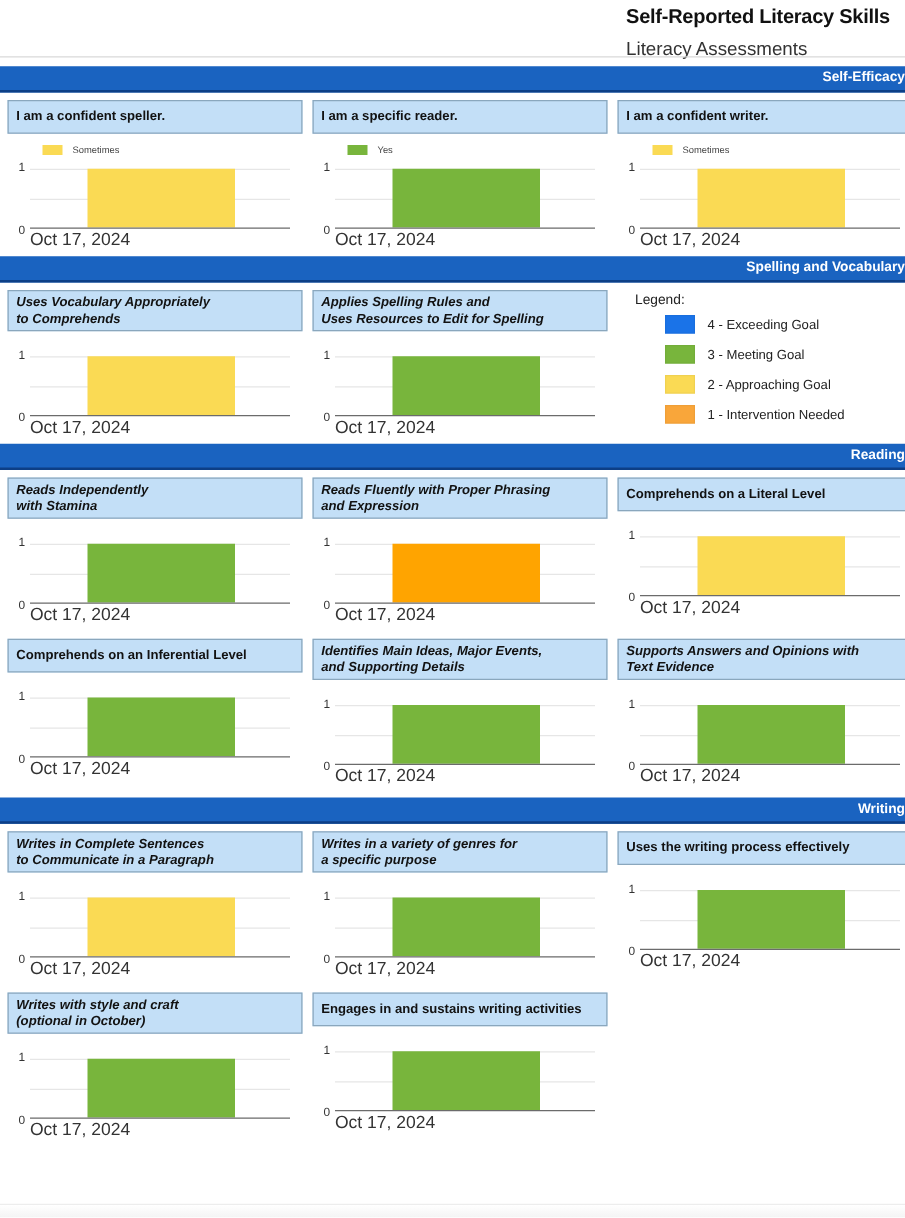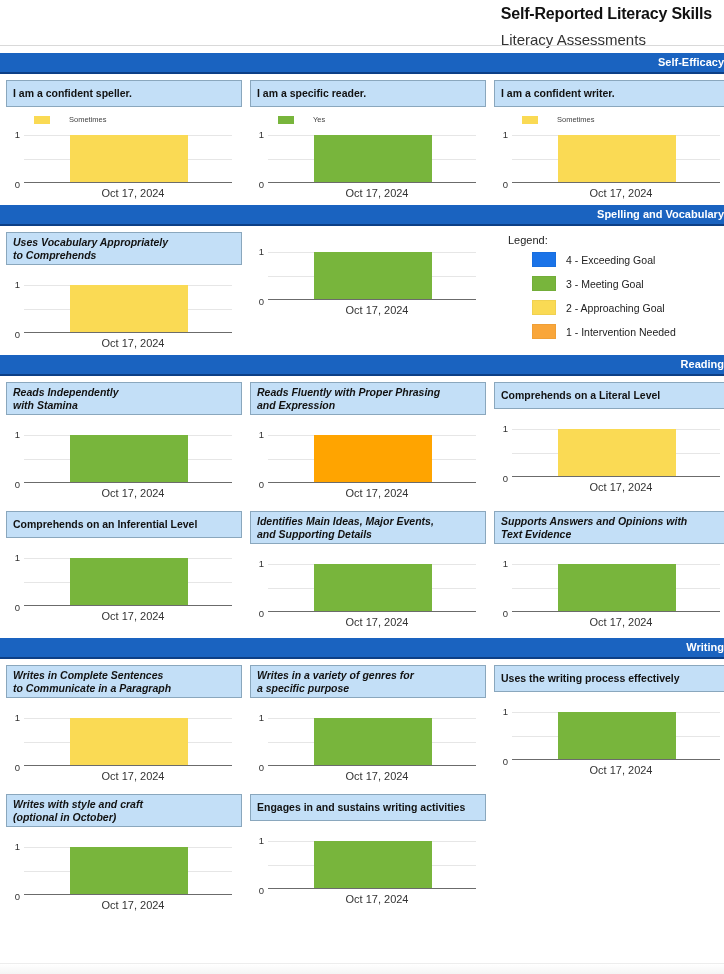--- a/index.html
+++ b/index.html
@@ -99,21 +99,21 @@
 
   
   .chart{
     position:relative;
     height:76px;
     margin-top:8px;
   }
   .chart.has-legend{height:84px;}
   .mini-legend{
     position:absolute;left:28px;top:0;
-    display:flex;align-items:flex-end;gap:19px;
+    display:flex;align-items:flex-end;gap:8px;
     font-size:7.5px;color:#444;
     height:9px;
   }
   .mini-legend .swatch{
     width:16px;height:8px;display:block;
   }
   .plot{
     position:absolute;
     left:0;right:10px;bottom:16px;top:12px;
   }
@@ -139,22 +139,22 @@
   .bar{
     position:absolute;
     bottom:1.5px;
     left:22%;
     width:57%;
     top:0;
   }
   .xlabel{
     position:absolute;
     left:18px;right:0;bottom:0;
-    text-align:center;
-    font-size:11px;
+    text-align:left;
+    font-size:14px;
     color:#333;
   }
 
   .legend-box{
     width:236px;flex:0 0 236px;
     padding-top:2px;
     box-sizing:border-box;
   }
   .legend-title{
     font-size:11px;color:#222;font-weight:normal;margin:0 0 6px 14px;
@@ -274,20 +274,26 @@
             <div class="gridline g2"></div>
             <div class="bar" style="background:#fada54"></div>
             <div class="baseline"></div>
           </div>
         </div>
         <div class="xlabel">Oct 17, 2024</div>
       </div>
     </div>
 
     <div class="card">
+      <div class="card-title two-line">
+        <div>
+          <span>Applies Spelling Rules and</span>
+          <span>Uses Resources to Edit for Spelling</span>
+        </div>
+      </div>
       <div class="chart">
         <div class="plot">
           <div class="axis-label top">1</div>
           <div class="axis-label bottom">0</div>
           <div class="gridwrap">
             <div class="gridline g1"></div>
             <div class="gridline g2"></div>
             <div class="bar" style="background:#78b53c"></div>
             <div class="baseline"></div>
           </div>

